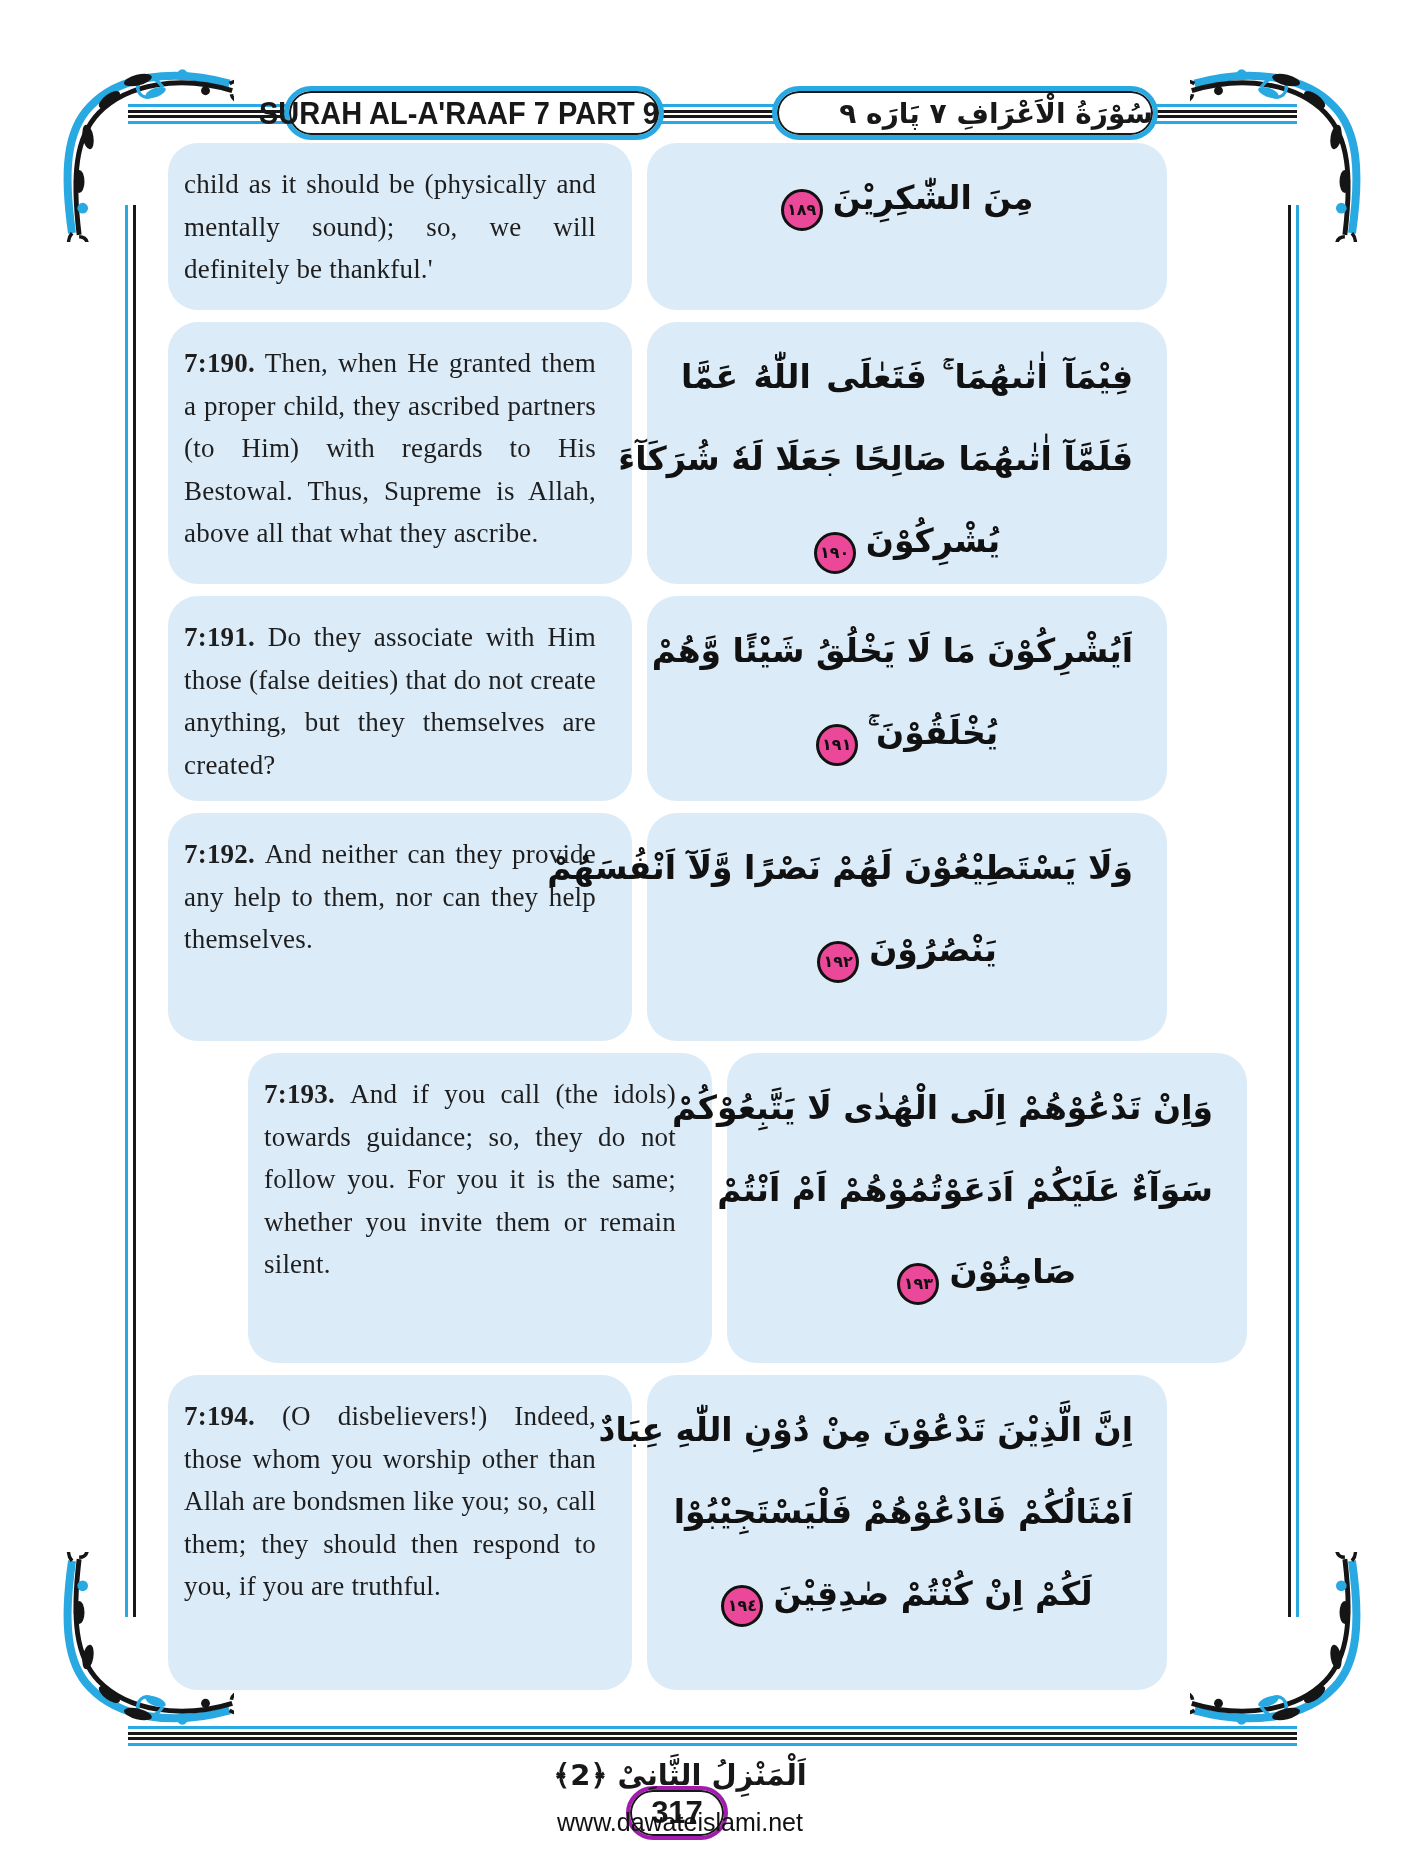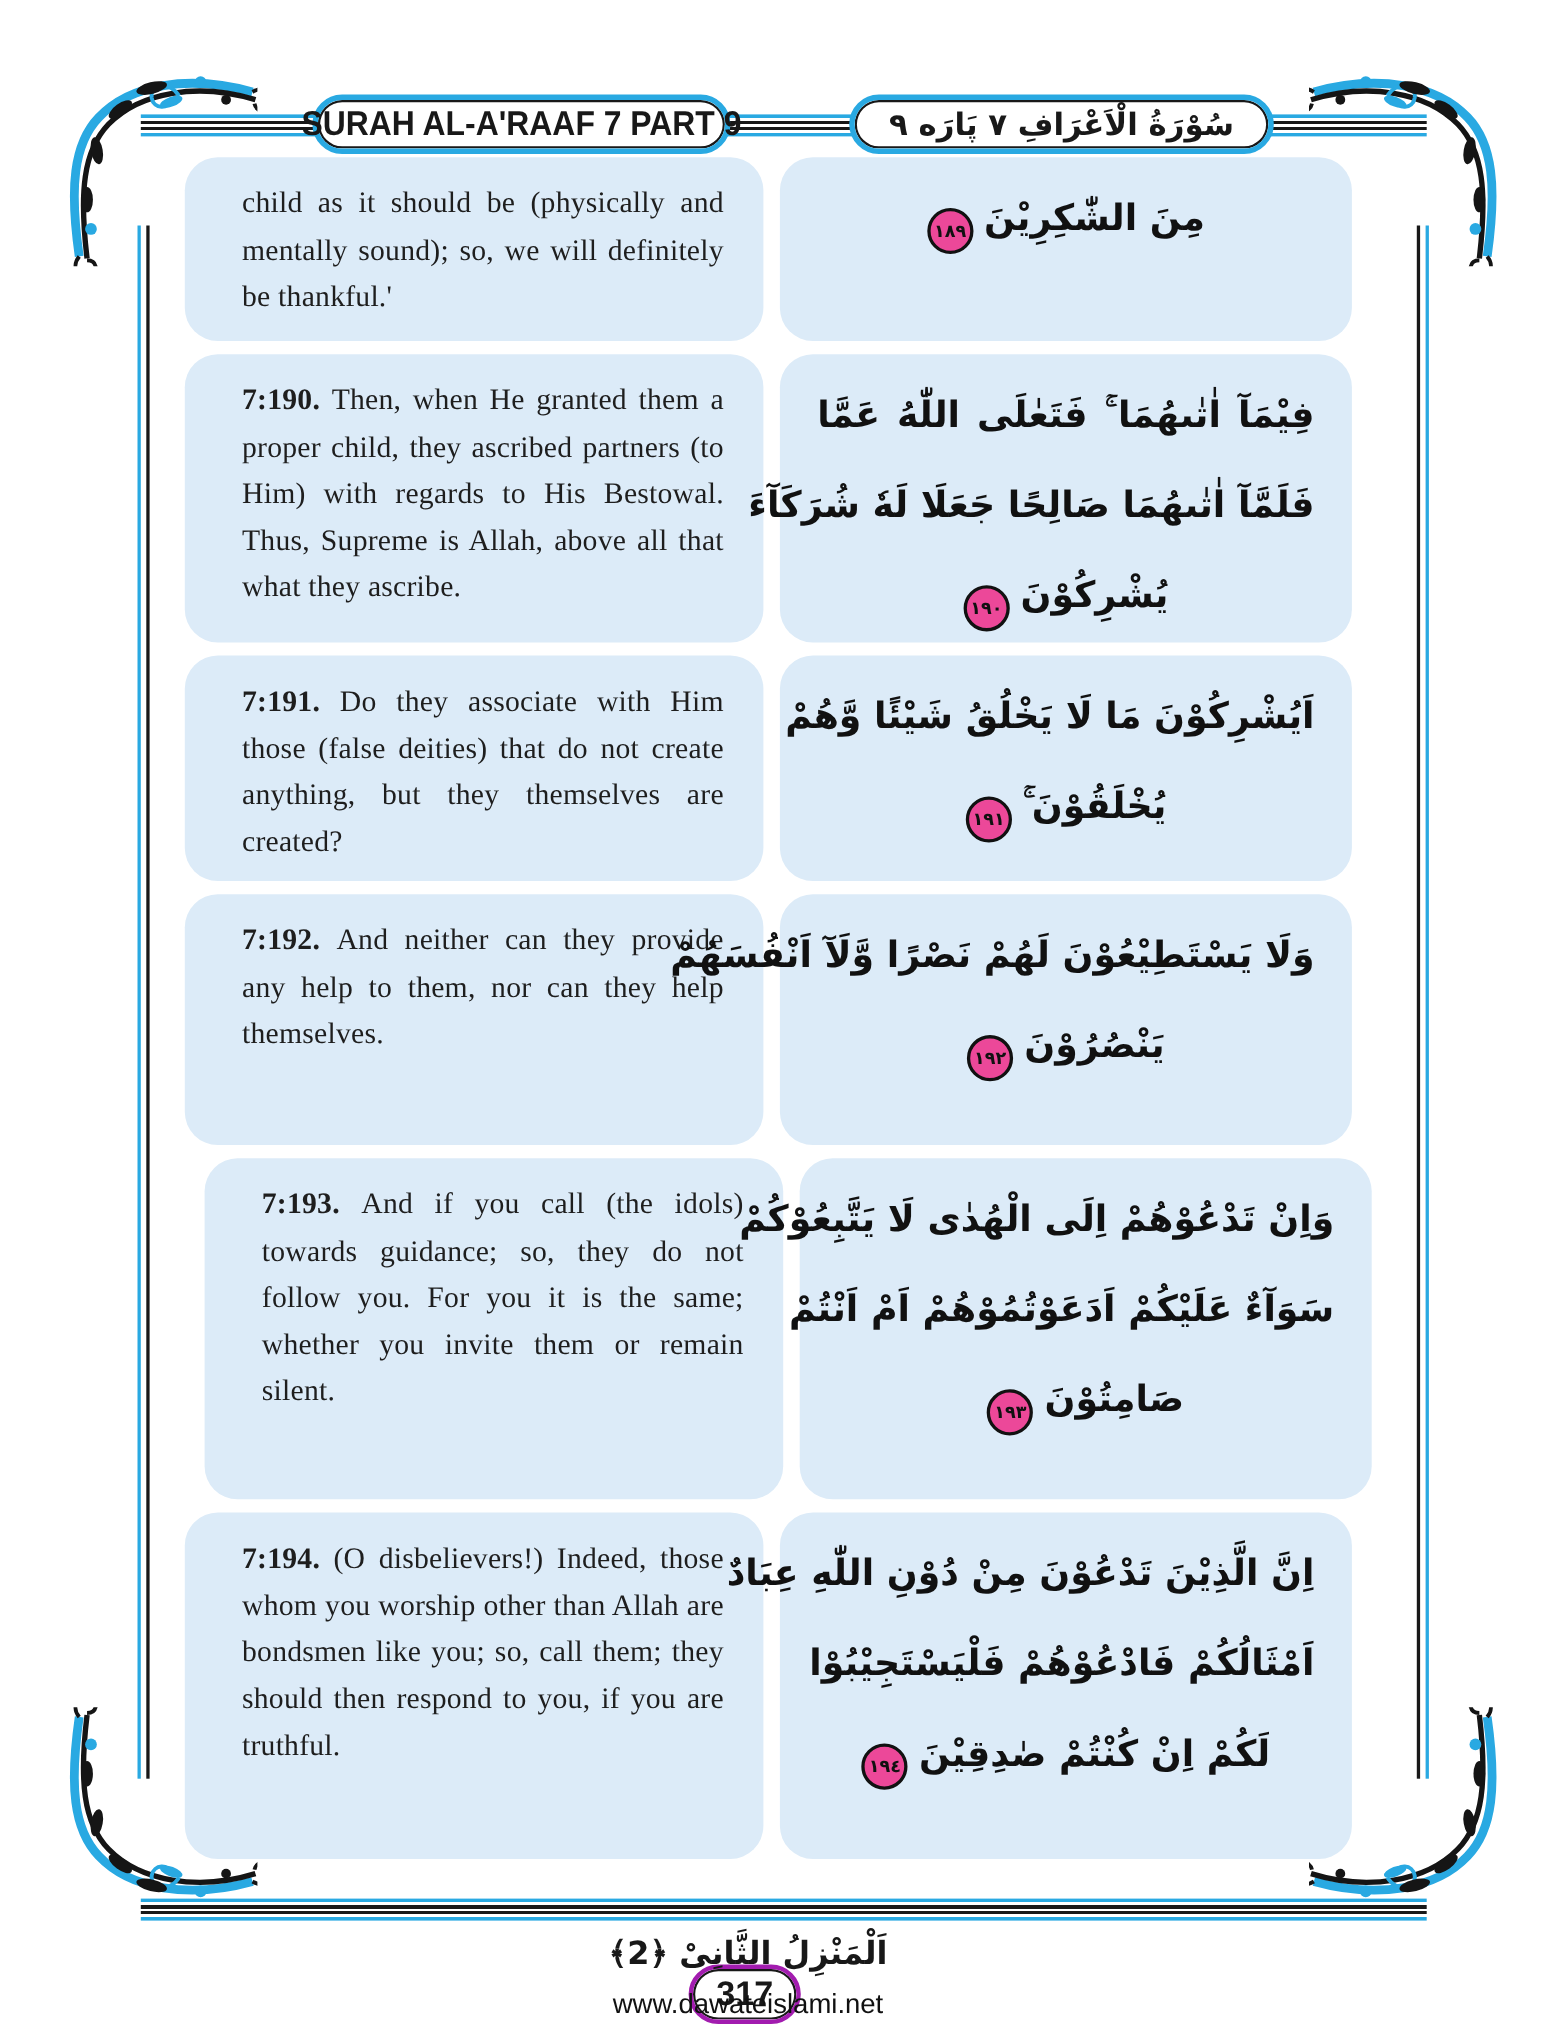--- a/index.html
+++ b/index.html
@@ -24,39 +24,39 @@
   .corner{position:absolute;width:178px;height:178px;}
   .corner.tr{transform:scaleX(-1);}
   .corner.bl{transform:scaleY(-1);}
   .corner.br{transform:scale(-1,-1);}
 
   
   .pill{
     position:absolute;top:86px;height:54px;background:#ffffff;
     border:5px solid #29a9e2;border-radius:28px;
     box-shadow:inset 0 0 0 2px #181818;
-    display:flex;align-items:center;justify-content:center;box-sizing:border-box;
+    display:flex;align-items:center;justify-content:flex-end;box-sizing:border-box;
   }
   .pill-left{left:284px;width:380px;}
   .pill-right{left:772px;width:386px;}
   .pill-left .t{
     font-family:"Liberation Sans",sans-serif;font-weight:bold;font-size:29px;
     color:#181818;letter-spacing:0px;transform:scaleY(1.08);white-space:nowrap;
   }
   .pill-right .t{
     font-family:"DejaVu Sans",sans-serif;font-weight:bold;font-size:28px;
     color:#181818;direction:rtl;white-space:nowrap;
   }
 
   
   .rows{position:absolute;left:168px;top:143px;width:1079px;}
   .vrow{display:flex;gap:15px;margin-bottom:12px;}
   .card{background:#dcebf8;border-radius:30px;box-sizing:border-box;}
   .card.en{
-    width:526px;padding:20px 36px 0 52px;
+    width:464px;padding:20px 36px 0 16px;
     font-size:27px;line-height:42.5px;color:#1e1e1e;
     text-align:justify;letter-spacing:.2px;
   }
   .card.en .vnum{font-weight:bold;}
   .card.ar{
     width:520px;padding:14px 34px 0 34px;direction:rtl;
     font-family:"DejaVu Sans",sans-serif;font-weight:bold;
     font-size:33px;line-height:82px;color:#111;
   }
   .aline{white-space:nowrap;}

